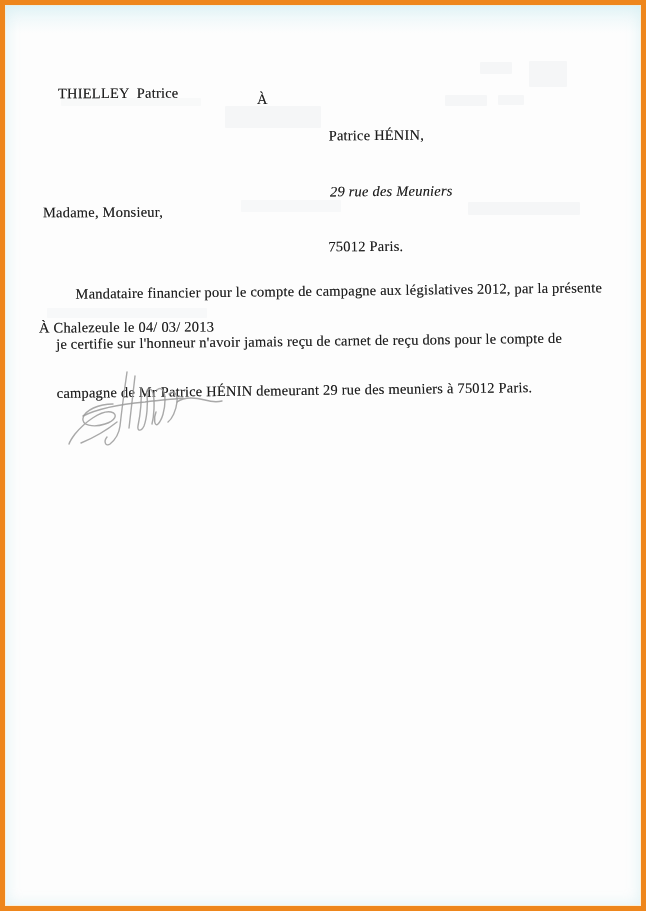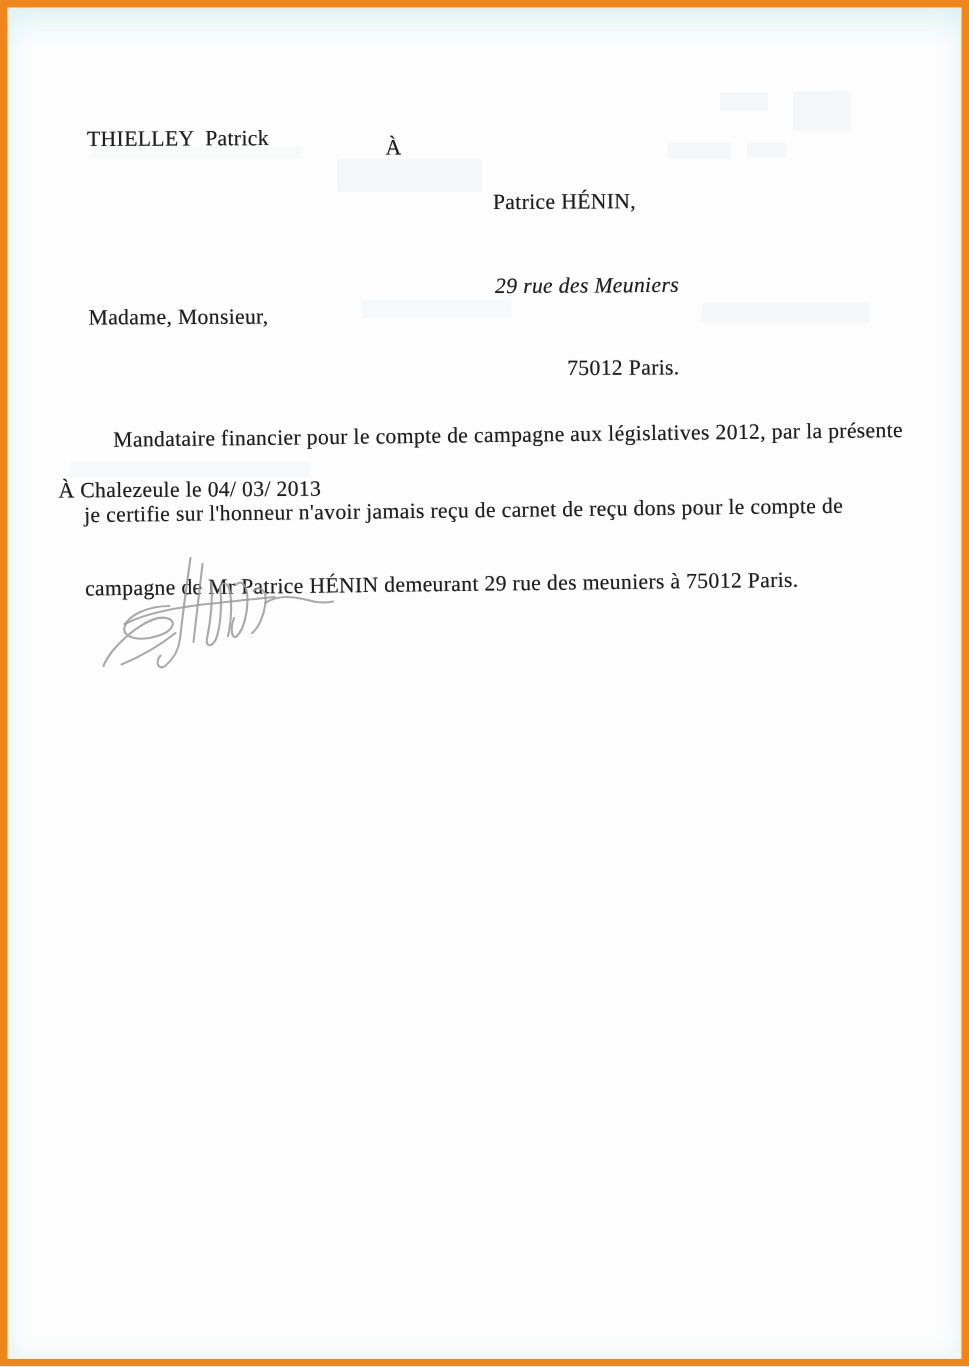--- a/index.html
+++ b/index.html
@@ -40,22 +40,22 @@
     background:#eef0f2;
     opacity:0.55;
     border-radius:1px;
     pointer-events:none;
   }
   .sender{left:53px;top:45px;transform:rotate(-0.3deg);}
   .recipient-marker{left:252px;top:86px;transform:rotate(-0.3deg);}
   .recipient{left:312px;top:84px;transform:rotate(-0.4deg);line-height:18.5px;}
   .recipient .r1{margin-left:12px;}
   .recipient .r2{margin-left:13px;font-style:italic;}
-  .recipient .r3{margin-left:11px;text-align:right;}
-  .salutation{left:54px;top:199px;transform:rotate(-0.3deg);}
+  .recipient .r3{margin-left:11px;}
+  .salutation{left:38px;top:199px;transform:rotate(-0.3deg);}
   .body-par{left:50px;top:248px;width:560px;line-height:16.5px;transform:rotate(-0.7deg);transform-origin:left top;}
   .body-par .line1{padding-left:20px;}
   .dateline{left:34px;top:314px;transform:rotate(-0.4deg);}
   .signature-wrap{
     position:absolute;left:60px;top:355px;width:160px;height:95px;
   }
   .signature-wrap svg{width:100%;height:100%;}
   .signature-wrap path{
     fill:none;
     stroke:var(--signature);
@@ -76,21 +76,21 @@
   <div class="smudge" style="left:475px;top:57px;width:32px;height:12px;"></div>
   <div class="smudge" style="left:524px;top:56px;width:38px;height:26px;"></div>
   <div class="smudge" style="left:440px;top:90px;width:42px;height:11px;"></div>
   <div class="smudge" style="left:493px;top:90px;width:26px;height:10px;"></div>
   <div class="smudge" style="left:463px;top:197px;width:112px;height:13px;"></div>
   <div class="smudge" style="left:56px;top:93px;width:140px;height:8px;opacity:0.35;"></div>
   <div class="smudge" style="left:236px;top:195px;width:100px;height:12px;opacity:0.4;"></div>
   <div class="smudge" style="left:42px;top:303px;width:160px;height:10px;opacity:0.4;"></div>
 
   <div class="scan-text sender">
-    <div>THIELLEY  Patrick</div>
+    <div>THIELLEY  Patrice</div>
   </div>
 
   <div class="scan-text recipient-marker">À</div>
 
   <div class="scan-text recipient">
     <div class="r1">Patrice HÉNIN,</div>
     <div class="r2">29 rue des Meuniers</div>
     <div class="r3">75012 Paris.</div>
   </div>
 

